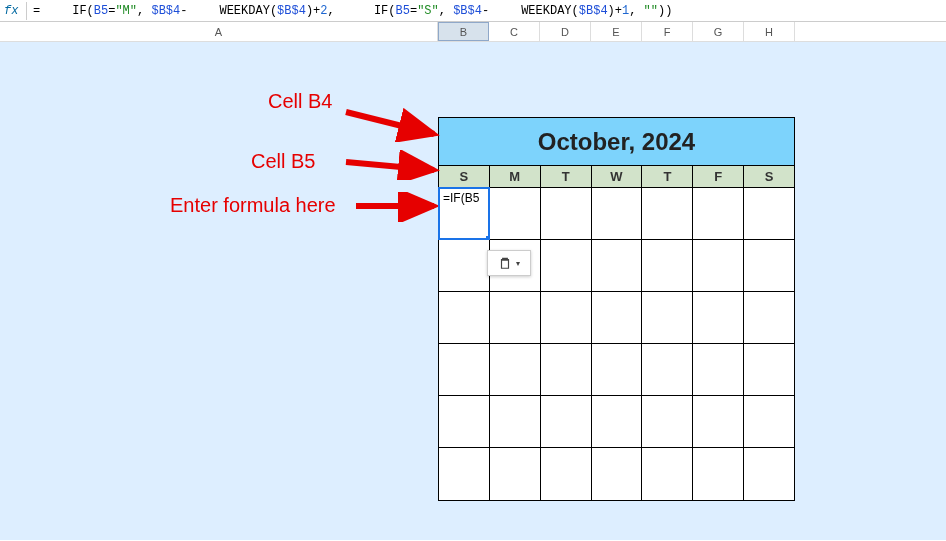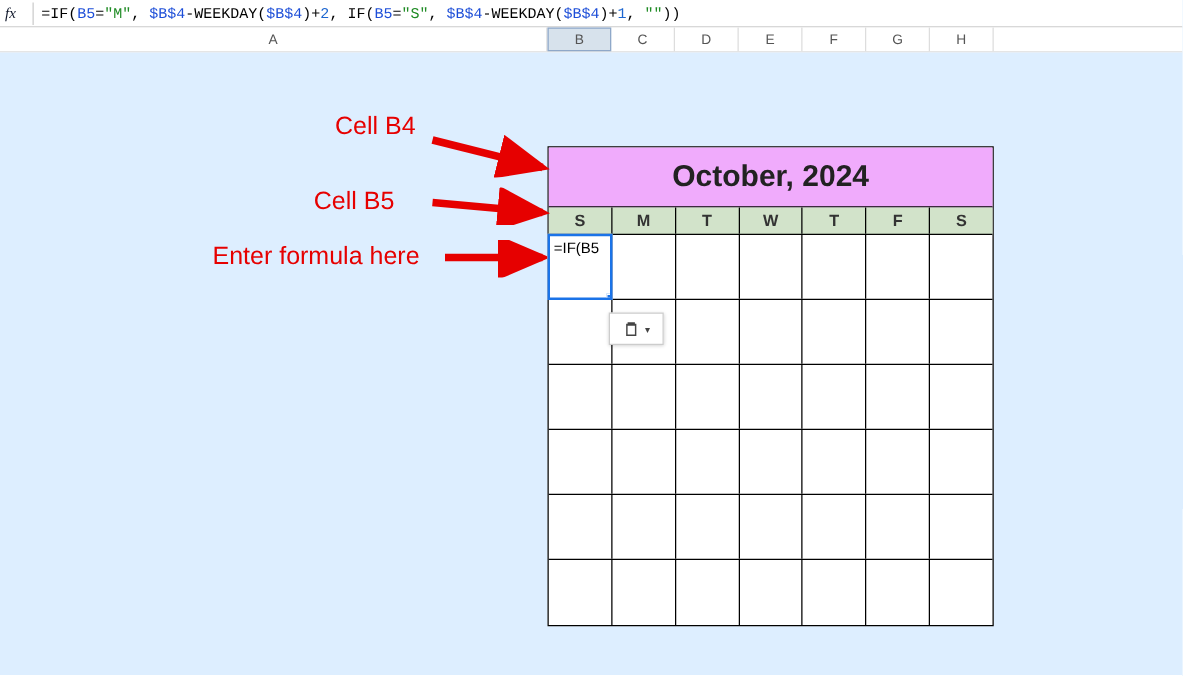--- a/index.html
+++ b/index.html
@@ -16,42 +16,42 @@
     display: flex;
     align-items: center;
     height: 22px;
     border-bottom: 1px solid #ccc;
     background: #fff;
     font-size: 12px;
     padding-left: 4px;
   }
   .formula-bar .fx {
     font-style: italic;
-    color: #0f172a;
-    font-family: Liberation Serif, serif;
+    color: #0369a1;
+    font-family: Liberation Mono, monospace;
     margin-right: 6px;
     width: 16px;
   }
   .formula-bar .sep {
     width: 1px;
     background: #ccc;
     height: 18px;
     margin-right: 6px;
   }
   .formula-input {
     flex: 1;
     font-family: Consolas, "Courier New", monospace;
     font-size: 12px;
     color: #000;
     border: none;
     outline: none;
     background: transparent;
   }
   .formula-input .t-op { color: #000; }
-  .formula-input .t-fn { color: #000; }
+  .formula-input .t-fn { color: #000; margin-left: 32px; }
   .formula-input .t-ref { color: #1d4ed8; }
   .formula-input .t-str { color: #1F8B24; }
   .formula-input .t-num { color: #1D66D0; }
   .col-headers {
     display: flex;
     height: 20px;
     border-bottom: 1px solid #ddd;
     font-size: 11px;
     color: #555;
     background: #fff;
@@ -73,21 +73,21 @@
   .calendar {
     position: absolute;
     left: 438px;
     top: 75px;
     width: 357px;
     border: 1px solid #000;
     background: #fff;
   }
   .cal-title {
     height: 48px;
-    background: #f0abfc;
+    background: #7dd3fc;
     display: flex;
     align-items: center;
     justify-content: center;
     font-weight: 900;
     font-size: 24px;
     font-family: Arial, sans-serif;
     border-bottom: 1px solid #000;
     color: #222;
   }
   .cal-days {

